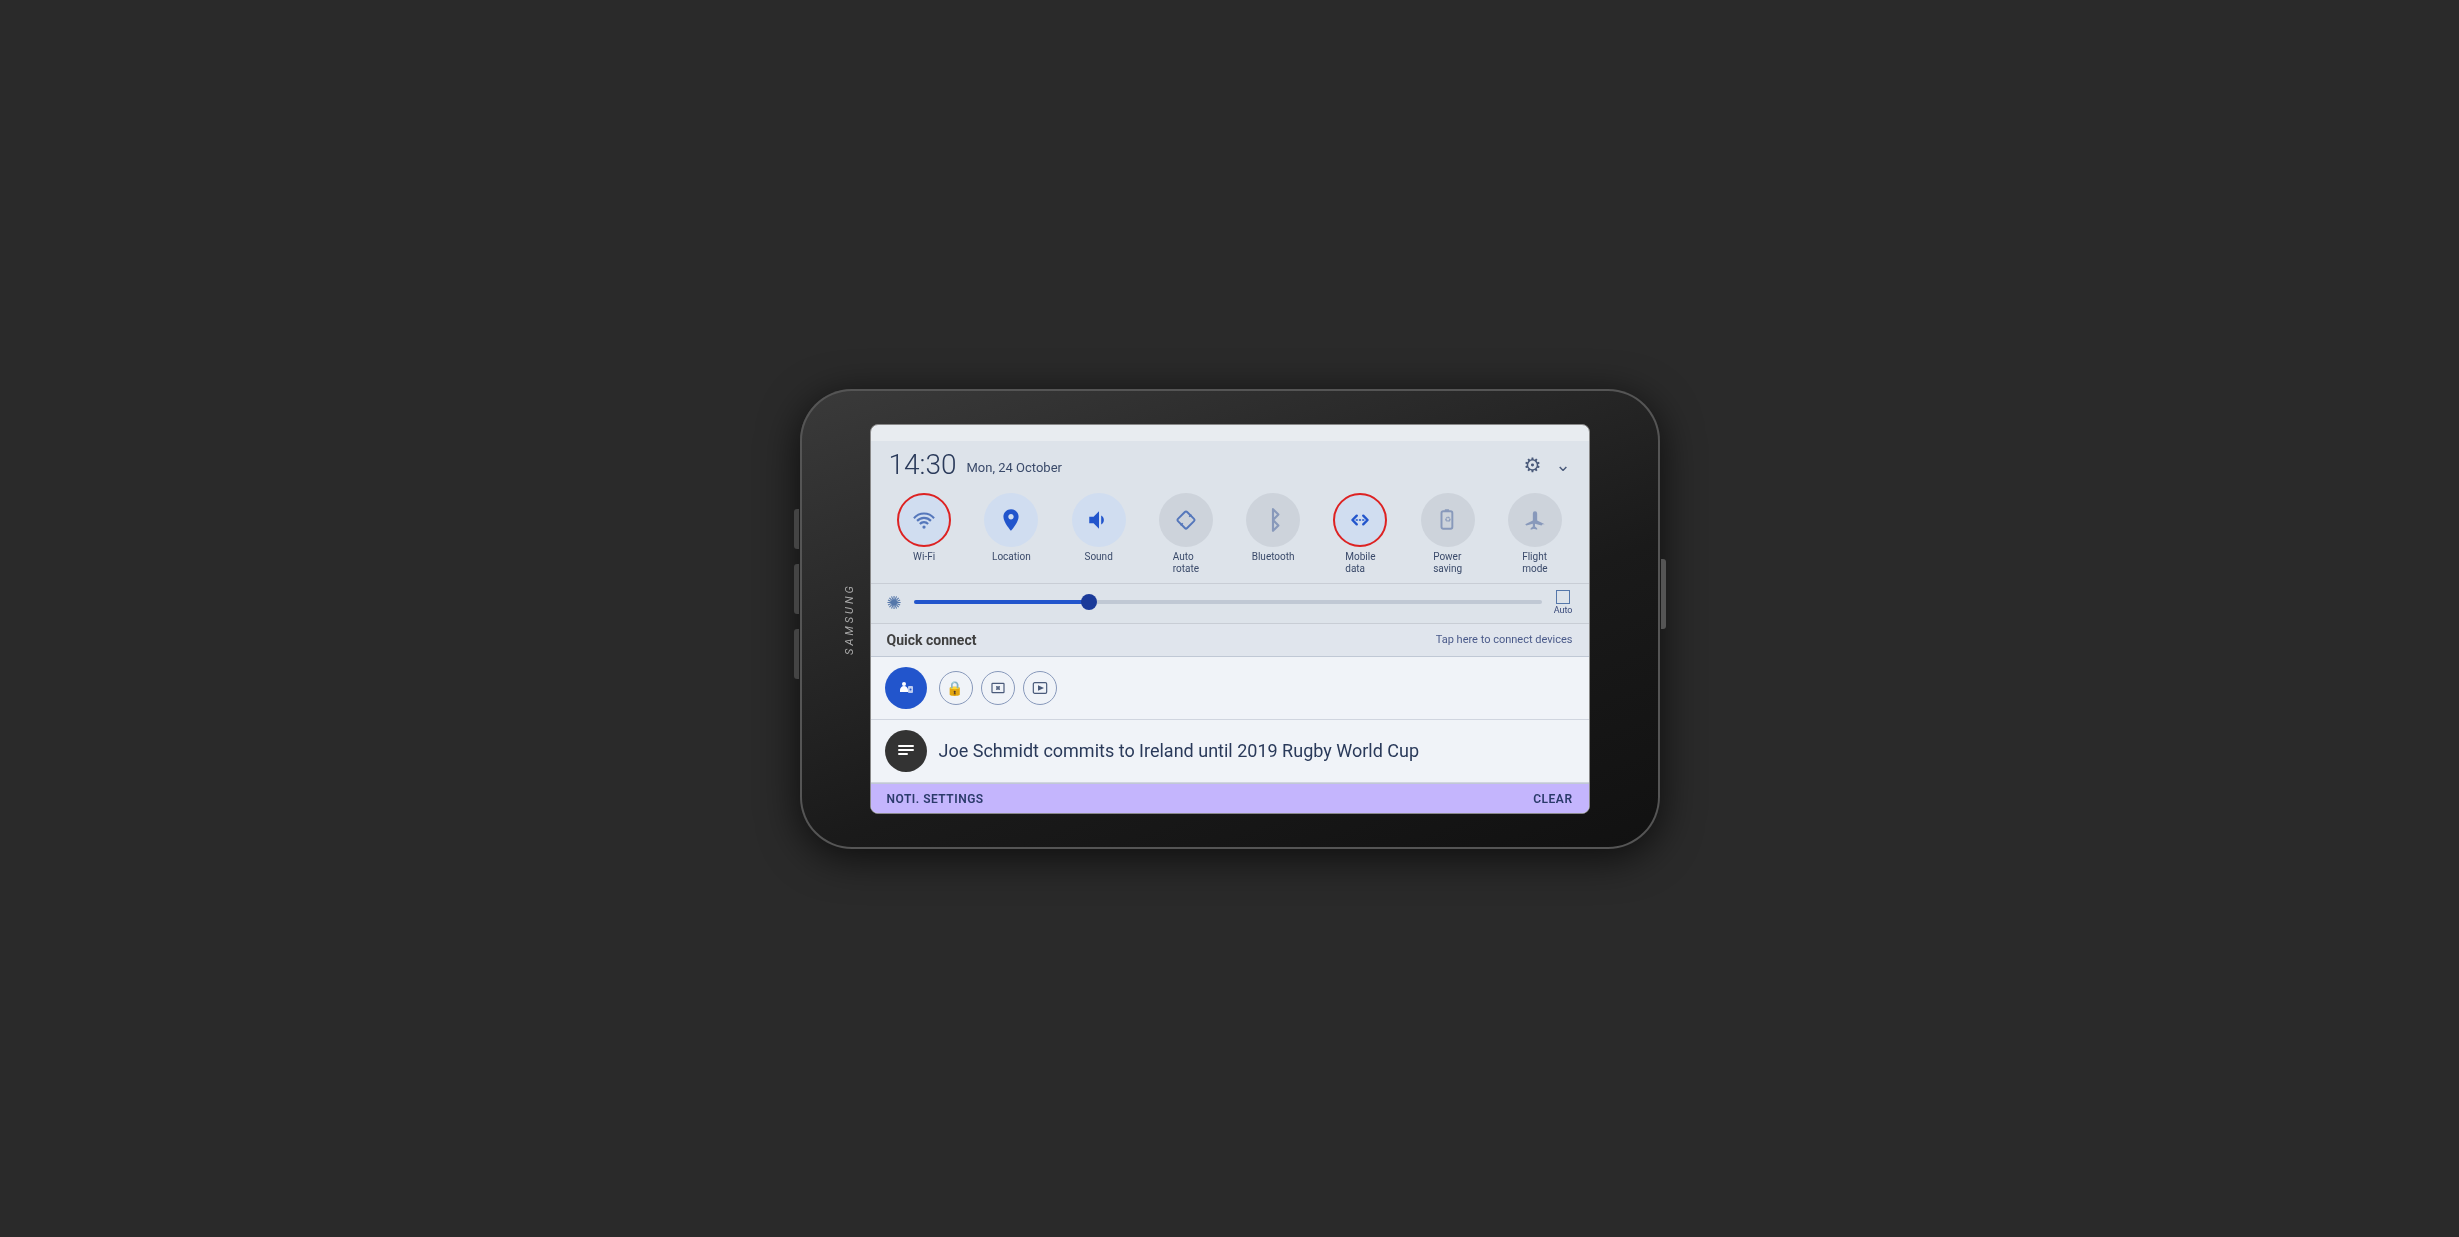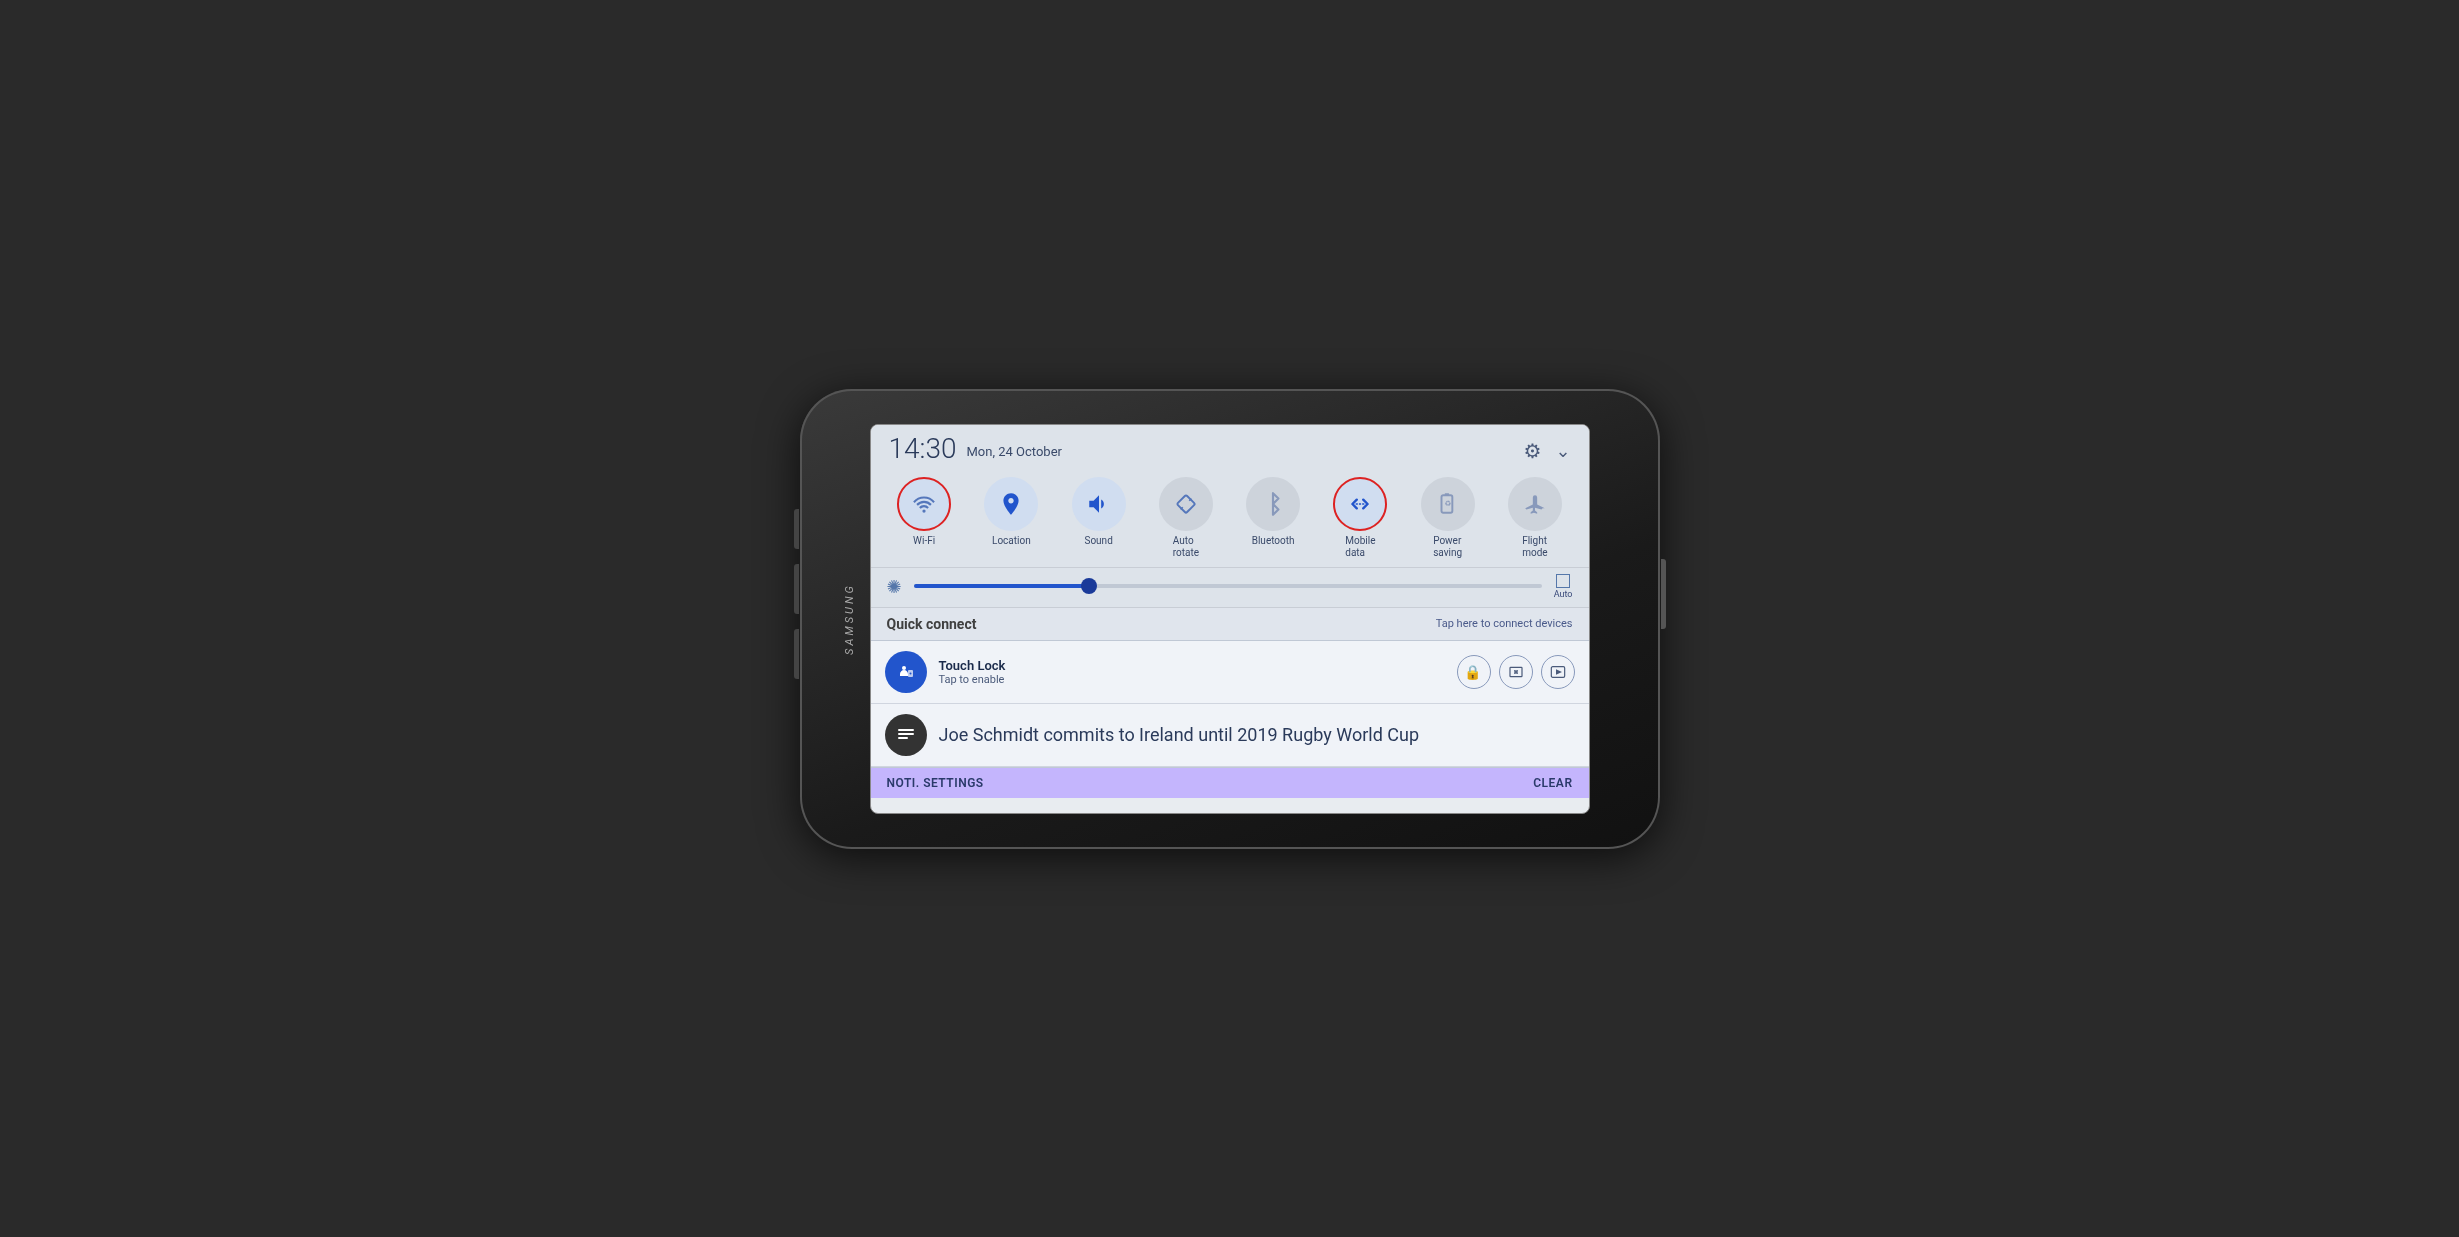--- a/index.html
+++ b/index.html
@@ -83,22 +83,22 @@
       overflow: hidden;
       position: relative;
       border: 1px solid #888;
     }
 
     
     .status-bar {
       background: #dde3ea;
       padding: 10px 18px 6px 18px;
       display: flex;
-      align-items: flex-end;
       justify-content: space-between;
+      margin-top: 16px;
     }
     .status-time {
       font-size: 28px;
       font-weight: 300;
       color: #2a3a5a;
       line-height: 1;
     }
     .status-date {
       font-size: 13px;
       color: #3a4a6a;
@@ -437,24 +437,20 @@
     <div class="notifications-area">
 
       <div class="notification-item">
         <div class="notif-icon-circle">
           <svg width="24" height="24" viewBox="0 0 24 24" fill="white">
             <circle cx="10" cy="8" r="2" fill="white"></circle>
             <path d="M6 14c0-2.2 1.8-4 4-4s4 1.8 4 4v2H6v-2z" fill="white"></path>
             <rect x="14" y="10" width="5" height="7" rx="1" fill="white" opacity="0.7"></rect>
             <circle cx="16.5" cy="13.5" r="1" fill="#2255cc"></circle>
           </svg>
-        </div>
-        <div class="notif-content">
-          <div class="notif-title">Touch Lock</div>
-          <div class="notif-subtitle">Tap to enable</div>
         </div>
         <div class="notif-actions">
           <button class="notif-action-btn">🔒</button>
           <button class="notif-action-btn">
             <svg width="16" height="16" viewBox="0 0 24 24" fill="none">
               <rect x="3" y="5" width="18" height="14" rx="1" stroke="#4a5a7a" stroke-width="1.8" fill="none"></rect>
               <circle cx="12" cy="12" r="2" stroke="#4a5a7a" stroke-width="1.5" fill="none"></circle>
               <path d="M9 9l6 6M15 9l-6 6" stroke="#4a5a7a" stroke-width="1.2"></path>
             </svg>
           </button>

